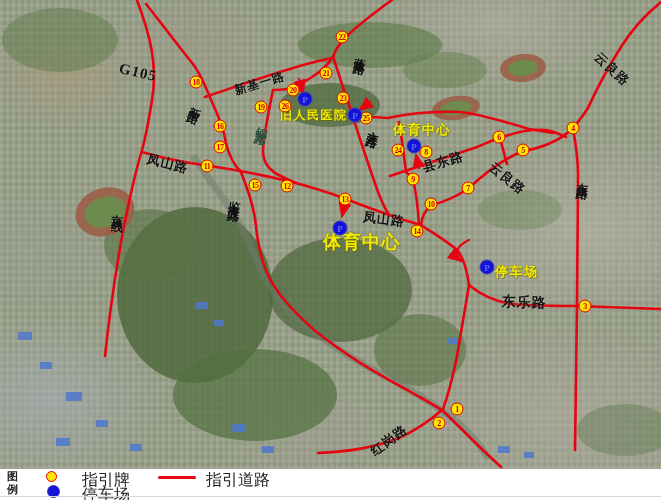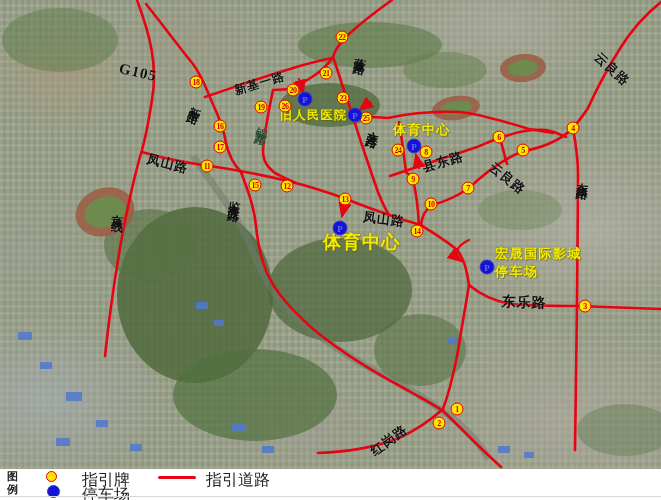--- a/index.html
+++ b/index.html
@@ -138,21 +138,20 @@
         <div class="rlabel" style="left: 601px; top: 50px; font-size: 13px; color: rgb(17, 17, 17); transform: rotate(42deg);">云良路</div>
         <div class="rlabel" style="left: 495px; top: 160px; font-size: 13px; color: rgb(17, 17, 17); transform: rotate(38deg);">云良路</div>
         <div class="rlabel vert" style="left: 577px; top: 172px; font-size: 12px; color: rgb(17, 17, 17); transform: rotate(5deg);">东康路</div>
         <div class="rlabel" style="left: 502px; top: 295px; font-size: 14px; color: rgb(17, 17, 17); transform: rotate(2deg);">东乐路</div>
         <div class="rlabel" style="left: 368px; top: 447px; font-size: 13px; color: rgb(17, 17, 17); transform: rotate(-36deg);">红岗路</div>
         <div class="rlabel vert" style="left: 230px; top: 191px; font-size: 12px; color: rgb(17, 17, 17); transform: rotate(8deg);">鉴海北路</div>
         <div class="rlabel vert" style="left: 112px; top: 204px; font-size: 12px; color: rgb(17, 17, 17); transform: rotate(4deg);">京珠线</div>
         <div class="plabel" style="left: 280px; top: 107px; font-size: 12px;">旧人民医院</div>
         <div class="plabel" style="left: 393px; top: 121px; font-size: 13px;">体育中心</div>
         <div class="plabel" style="left: 323px; top: 230px; font-size: 18px;">体育中心</div>
-        <div class="plabel" style="left: 495px; top: 245px; font-size: 13px;">宏晟国际影城</div>
         <div class="plabel" style="left: 495px; top: 263px; font-size: 13px;">停车场</div>
       </div>
     <div id="markers">
         <div class="sign" style="left: 457px; top: 409px;">1</div>
         <div class="sign" style="left: 439px; top: 423px;">2</div>
         <div class="sign" style="left: 585px; top: 306px;">3</div>
         <div class="sign" style="left: 573px; top: 128px;">4</div>
         <div class="sign" style="left: 523px; top: 150px;">5</div>
         <div class="sign" style="left: 499px; top: 137px;">6</div>
         <div class="sign" style="left: 468px; top: 188px;">7</div>

